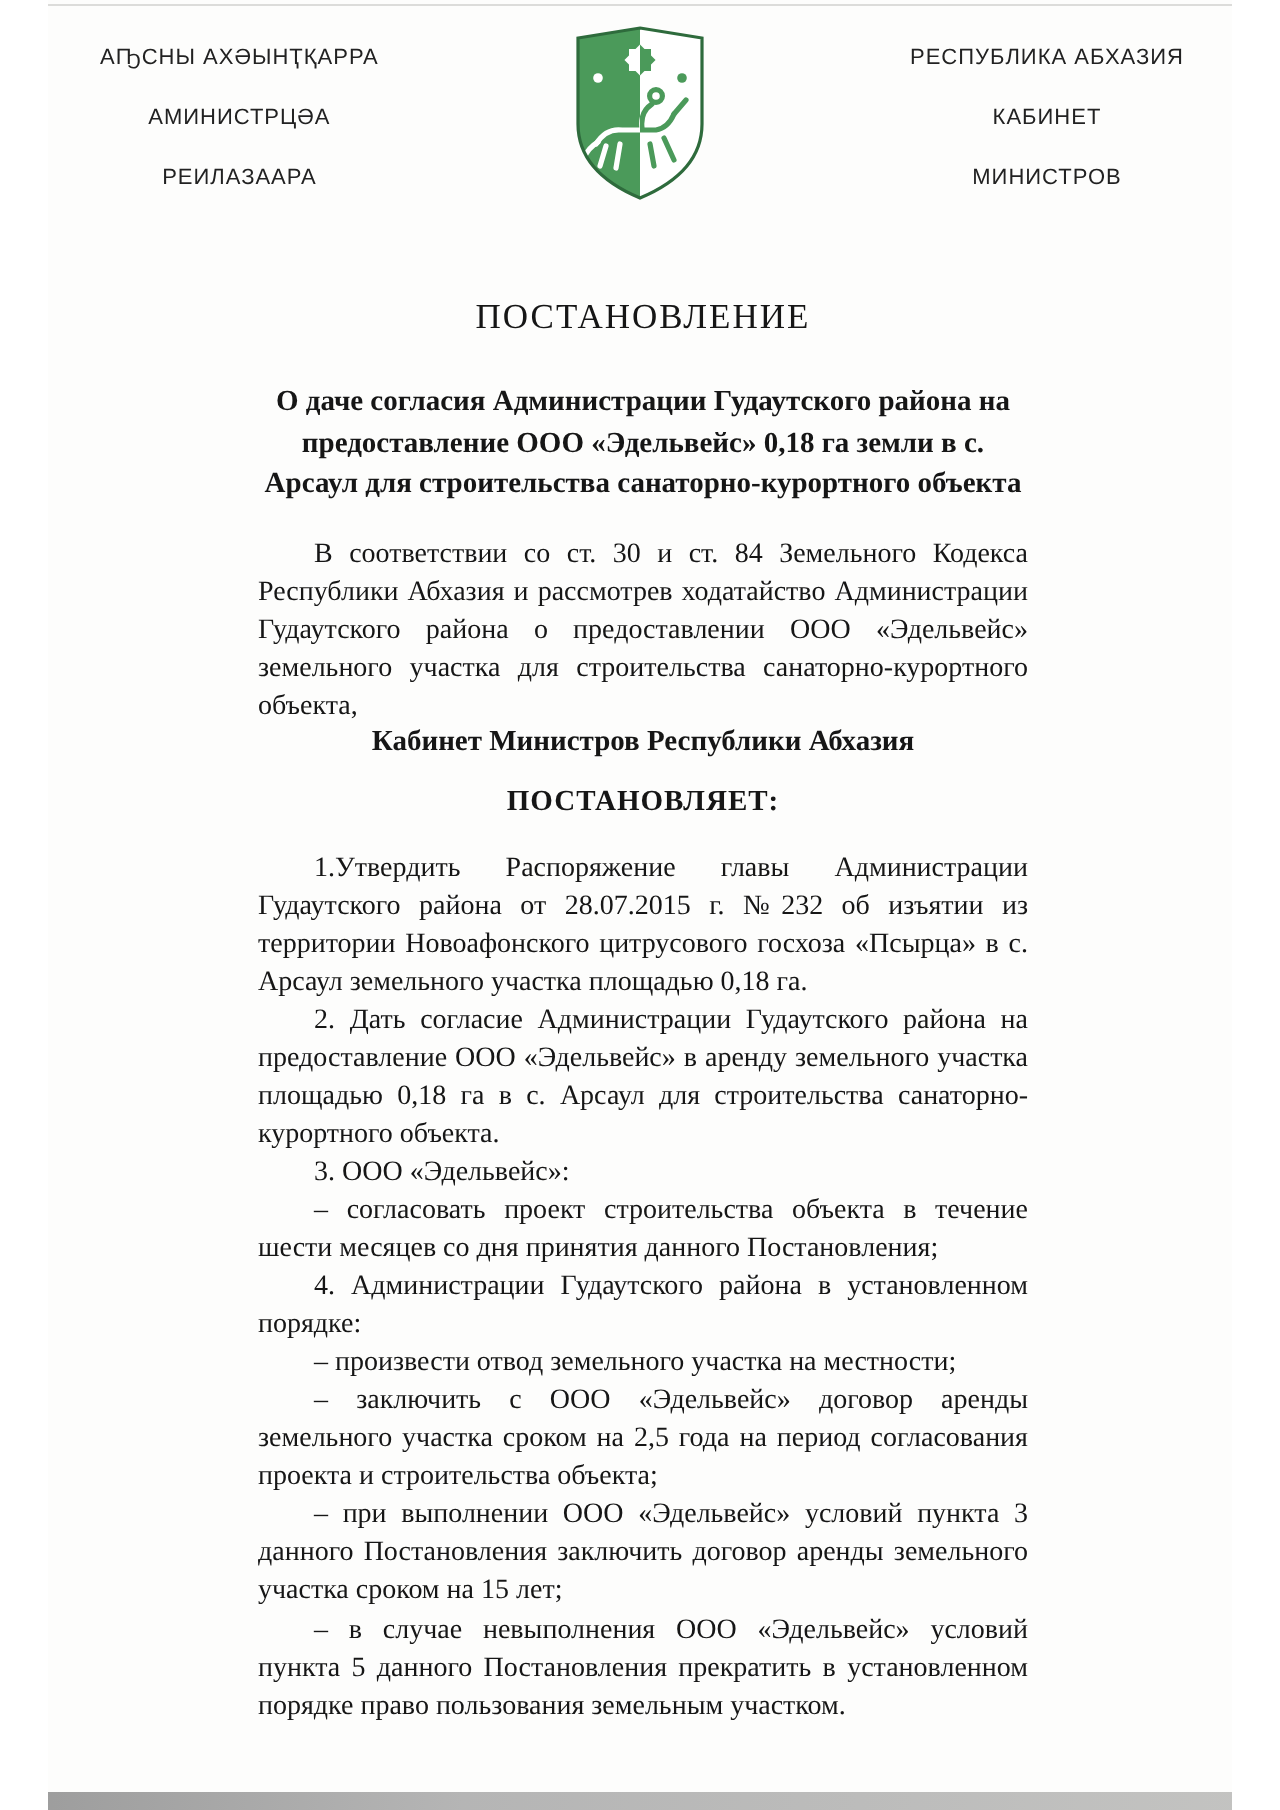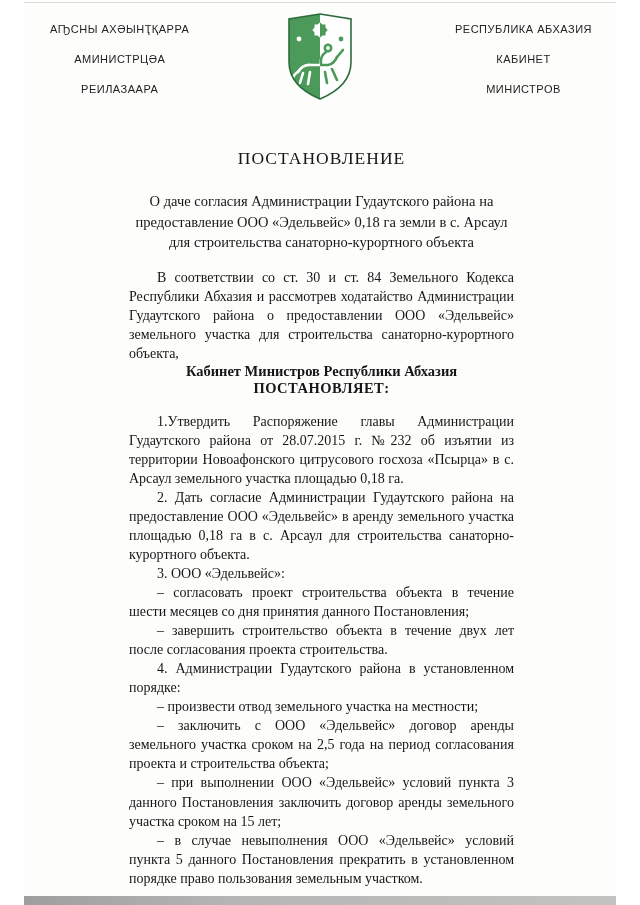--- a/index.html
+++ b/index.html
@@ -44,39 +44,39 @@
   .title {
     text-align: center;
     font-size: 17.5px;
     font-weight: normal;
     letter-spacing: 1px;
     margin-top: 40px;
   }
   .subject {
     text-align: center;
     font-size: 14.5px;
-    font-weight: normal;
+    font-weight: bold;
     line-height: 1.42;
     margin: 22px auto 0;
     max-width: 410px;
   }
   .para {
     font-size: 14px;
     line-height: 1.36;
     text-align: justify;
     text-indent: 28px;
   }
   .preamble { margin-top: 15px; }
   .centerline {
     text-align: center;
     font-weight: bold;
     font-size: 14.5px;
   }
   .authority { }
-  .resolves { margin-top: 0; letter-spacing: 0.5px; }
+  .resolves { margin-top: 13px; letter-spacing: 0.5px; }
   .items { margin-top: 15px; }
   
   .scan-top {
     position: absolute;
     top: 2px; left: 0;
     width: 100%; height: 1px;
     background: #dcdcda;
   }
   .scan-bottom {
     position: absolute;
@@ -156,21 +156,20 @@
 
     <p class="centerline authority">Кабинет Министров Республики Абхазия</p>
 
     <p class="centerline resolves">ПОСТАНОВЛЯЕТ:</p>
 
     <section class="items">
       <p class="para">1.Утвердить Распоряжение главы Администрации Гудаутского района от 28.07.2015 г. №232 об изъятии из территории Новоафонского цитрусового госхоза «Псырца» в с. Арсаул земельного участка площадью 0,18 га.</p>
       <p class="para">2. Дать согласие Администрации Гудаутского района на предоставление ООО «Эдельвейс» в аренду земельного участка площадью 0,18 га в с. Арсаул для строительства санаторно-курортного объекта.</p>
       <p class="para">3. ООО «Эдельвейс»:</p>
       <p class="para">– согласовать проект строительства объекта в течение шести месяцев со дня принятия данного Постановления;</p>
-      <p class="para">– завершить строительство объекта в течение двух лет после согласования проекта строительства.</p>
       <p class="para">4. Администрации Гудаутского района в установленном порядке:</p>
       <p class="para">– произвести отвод земельного участка на местности;</p>
       <p class="para">– заключить с ООО «Эдельвейс» договор аренды земельного участка сроком на 2,5 года на период согласования проекта и строительства объекта;</p>
       <p class="para">– при выполнении ООО «Эдельвейс» условий пункта 3 данного Постановления заключить договор аренды земельного участка сроком на 15 лет;</p>
       <p class="para">– в случае невыполнения ООО «Эдельвейс» условий пункта 5 данного Постановления прекратить в установленном порядке право пользования земельным участком.</p>
     </section>
   </main>
 
   <div class="scan-bottom"></div>
 </div>

